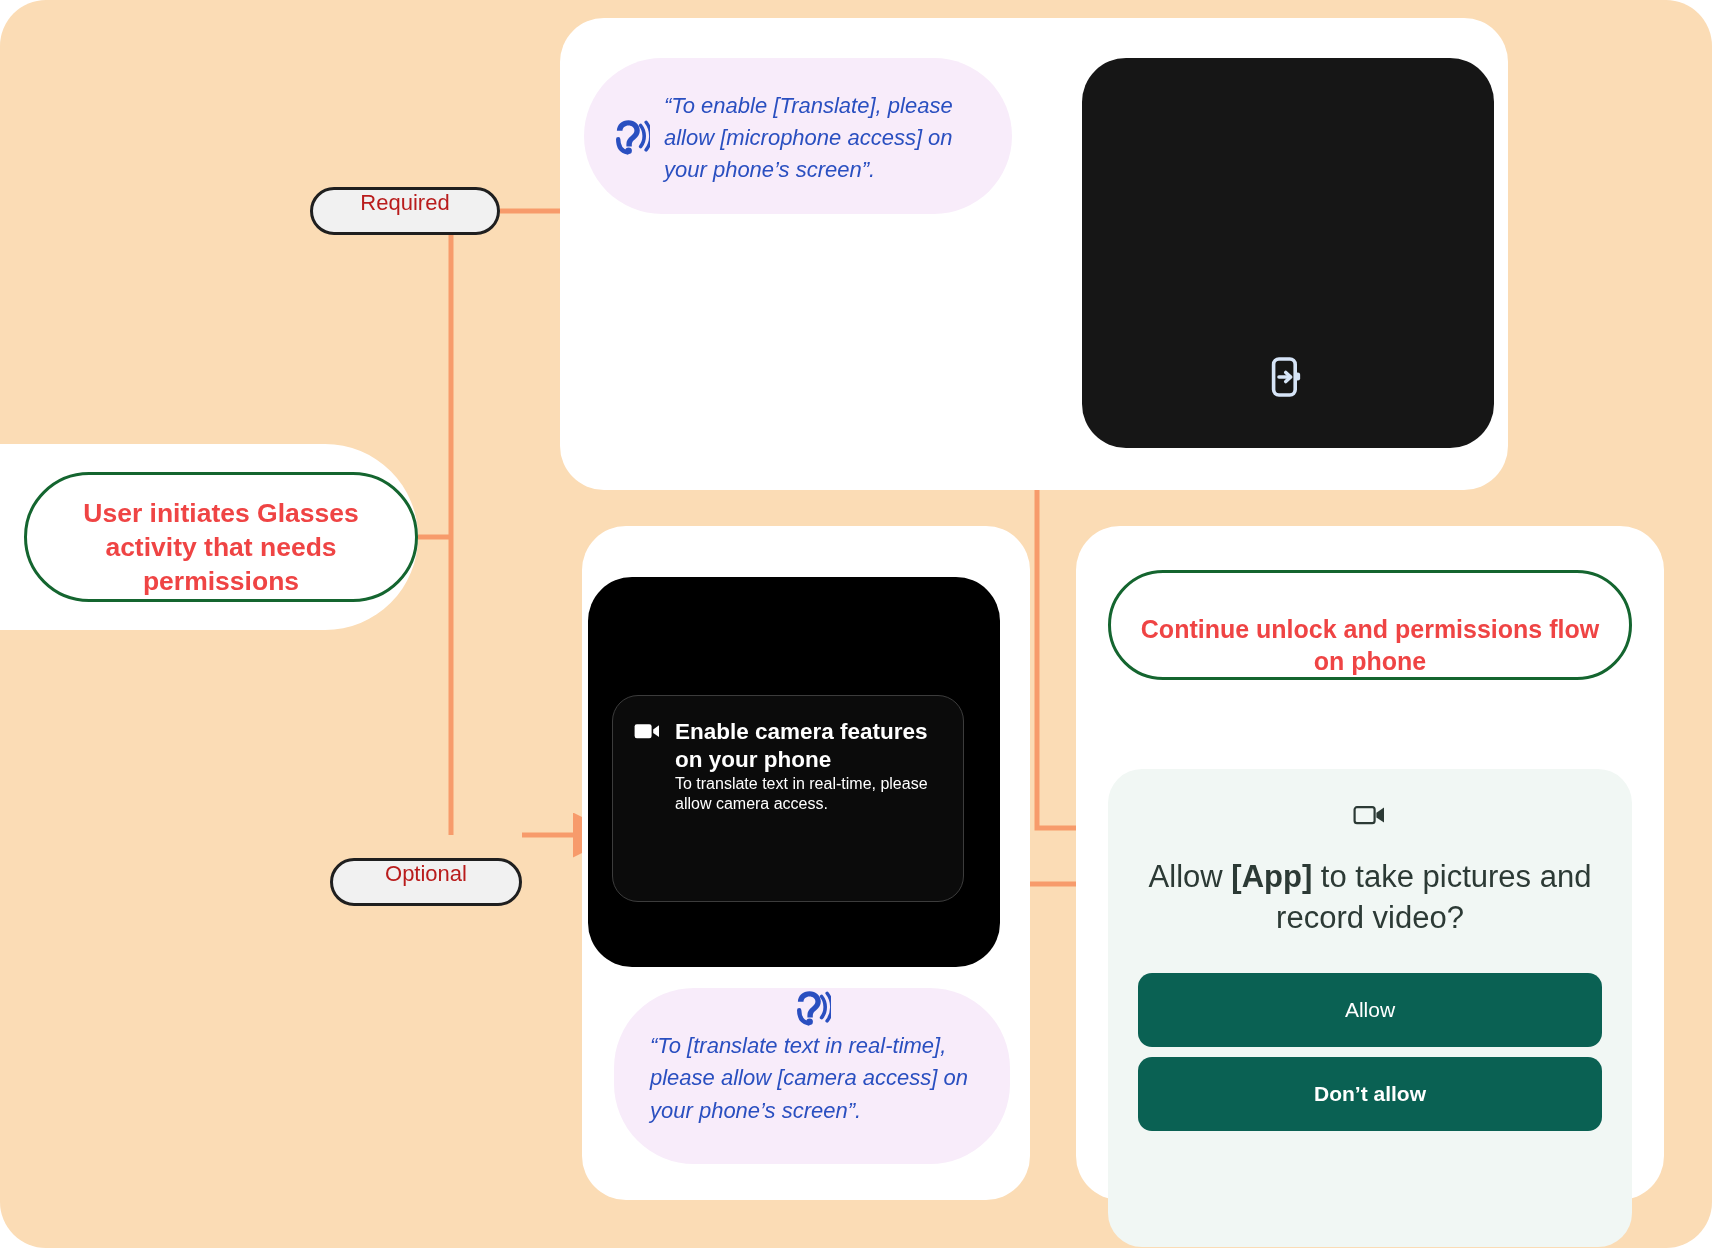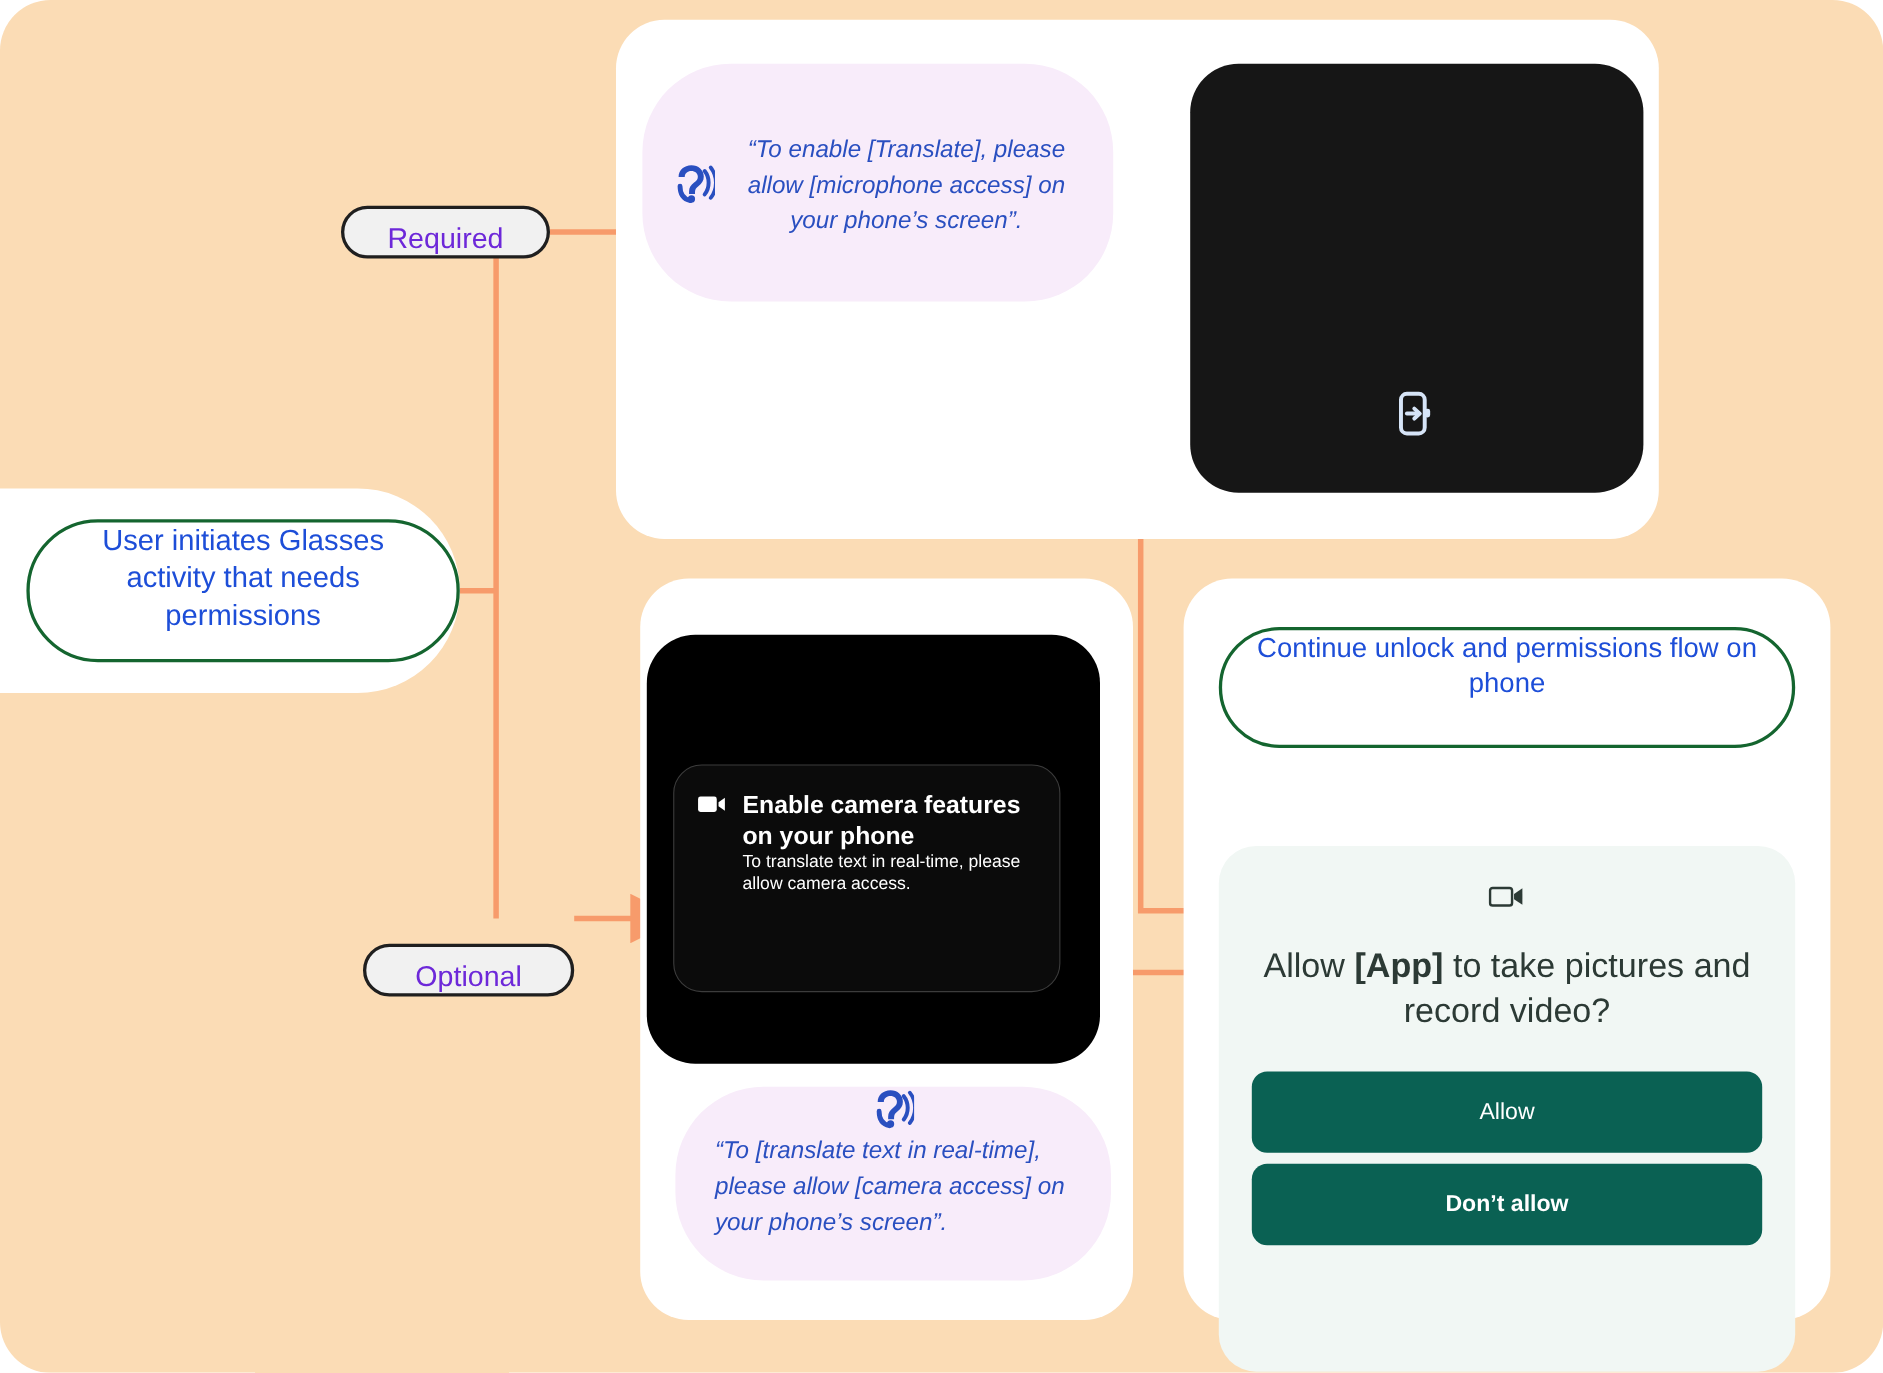--- a/index.html
+++ b/index.html
@@ -39,25 +39,25 @@
   #card-optional  { left: 582px;  top: 526px; width: 448px;  height: 674px; }
   #card-phoneflow { left: 1076px; top: 526px; width: 588px;  height: 674px; }
 
   
   .node-green {
     position: absolute;
     box-sizing: border-box;
     border: 3.5px solid #14652F;
     border-radius: 999px;
     background: #FFFFFF;
-    color: #1d4ed8;
-    font-weight: normal;
+    color: #ef4444;
+    font-weight: bold;
     text-align: center;
     display: flex;
-    align-items: flex-start;
+    align-items: flex-end;
     justify-content: center;
     line-height: 1.28;
     padding: 0 22px;
   }
   #node-start {
     left: 24px; top: 472px; width: 394px; height: 130px;
     font-size: 26.5px;
   }
   #node-start-shell {
     position: absolute;
@@ -70,39 +70,39 @@
     font-size: 25px;
   }
 
   
   .pill-grey {
     position: absolute;
     box-sizing: border-box;
     border: 3px solid #1F1F1F;
     background: #F1F1F1;
     border-radius: 999px;
-    color: #6d28d9;
-    font-size: 26px;
+    color: #b91c1c;
+    font-size: 22px;
     display: flex;
-    align-items: flex-end;
+    align-items: flex-start;
     justify-content: center;
   }
   #pill-required { left: 310px; top: 187px; width: 190px; height: 48px; }
   #pill-optional { left: 330px; top: 811px; width: 192px; height: 48px; margin-top: 47px; }
 
   
   .bubble {
     position: absolute;
     background: #F8ECFA;
     border-radius: 80px;
     display: flex;
     align-items: center;
     box-sizing: border-box;
   }
-  #bubble-mic { left: 584px; top: 58px; width: 428px; height: 216px; padding: 4px 28px 0 26px; text-align: center; }
+  #bubble-mic { left: 584px; top: 58px; width: 428px; height: 156px; padding: 4px 28px 0 26px; }
   #bubble-cam { left: 614px; top: 988px; width: 396px; height: 176px; padding: 0 24px 0 22px; flex-direction: column; }
   .bubble-text {
     color: #2A4FC0;
     font-size: 22px;
     font-style: italic;
     line-height: 1.47;
     margin-left: 14px;
   }
   .ear-icon { flex: 0 0 auto; width: 40px; height: 42px; }
 

